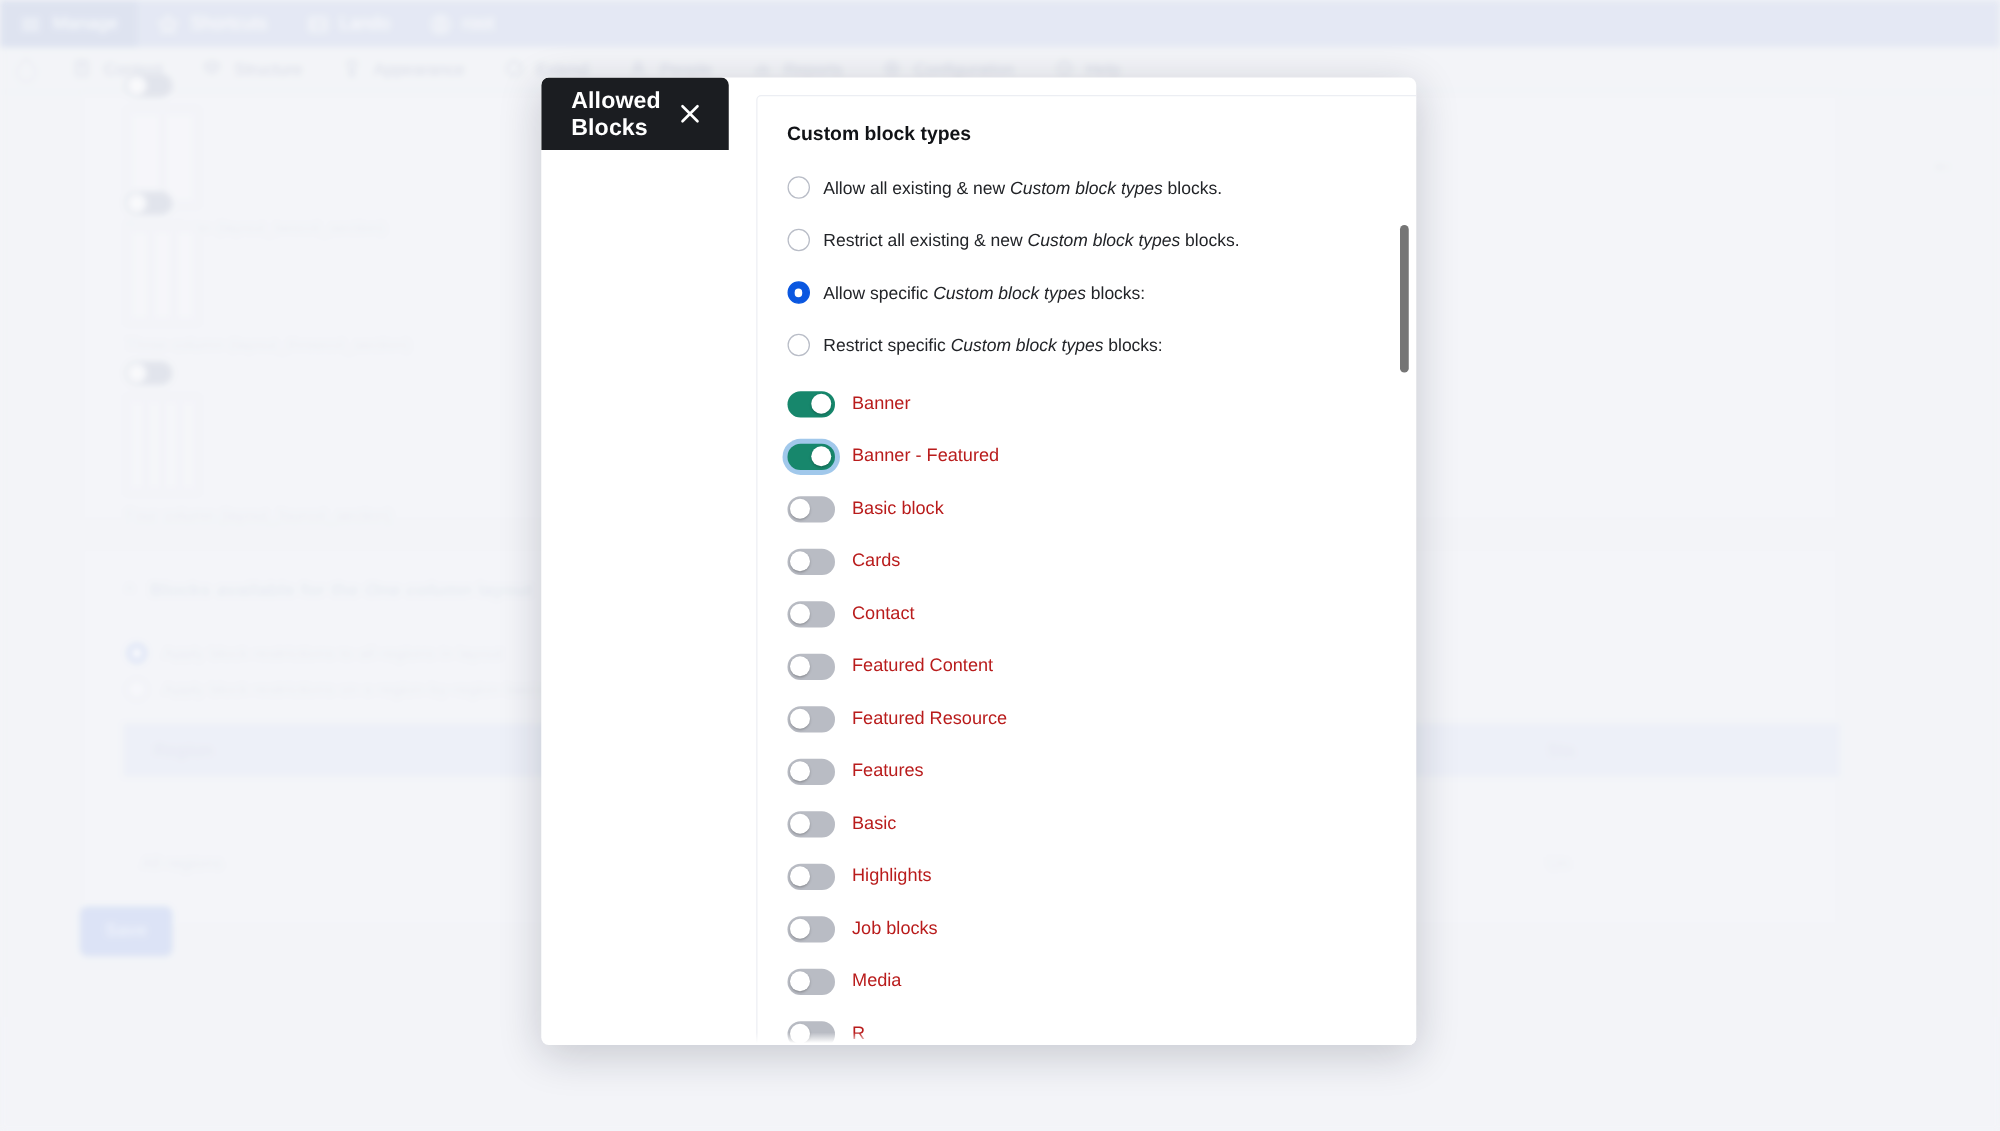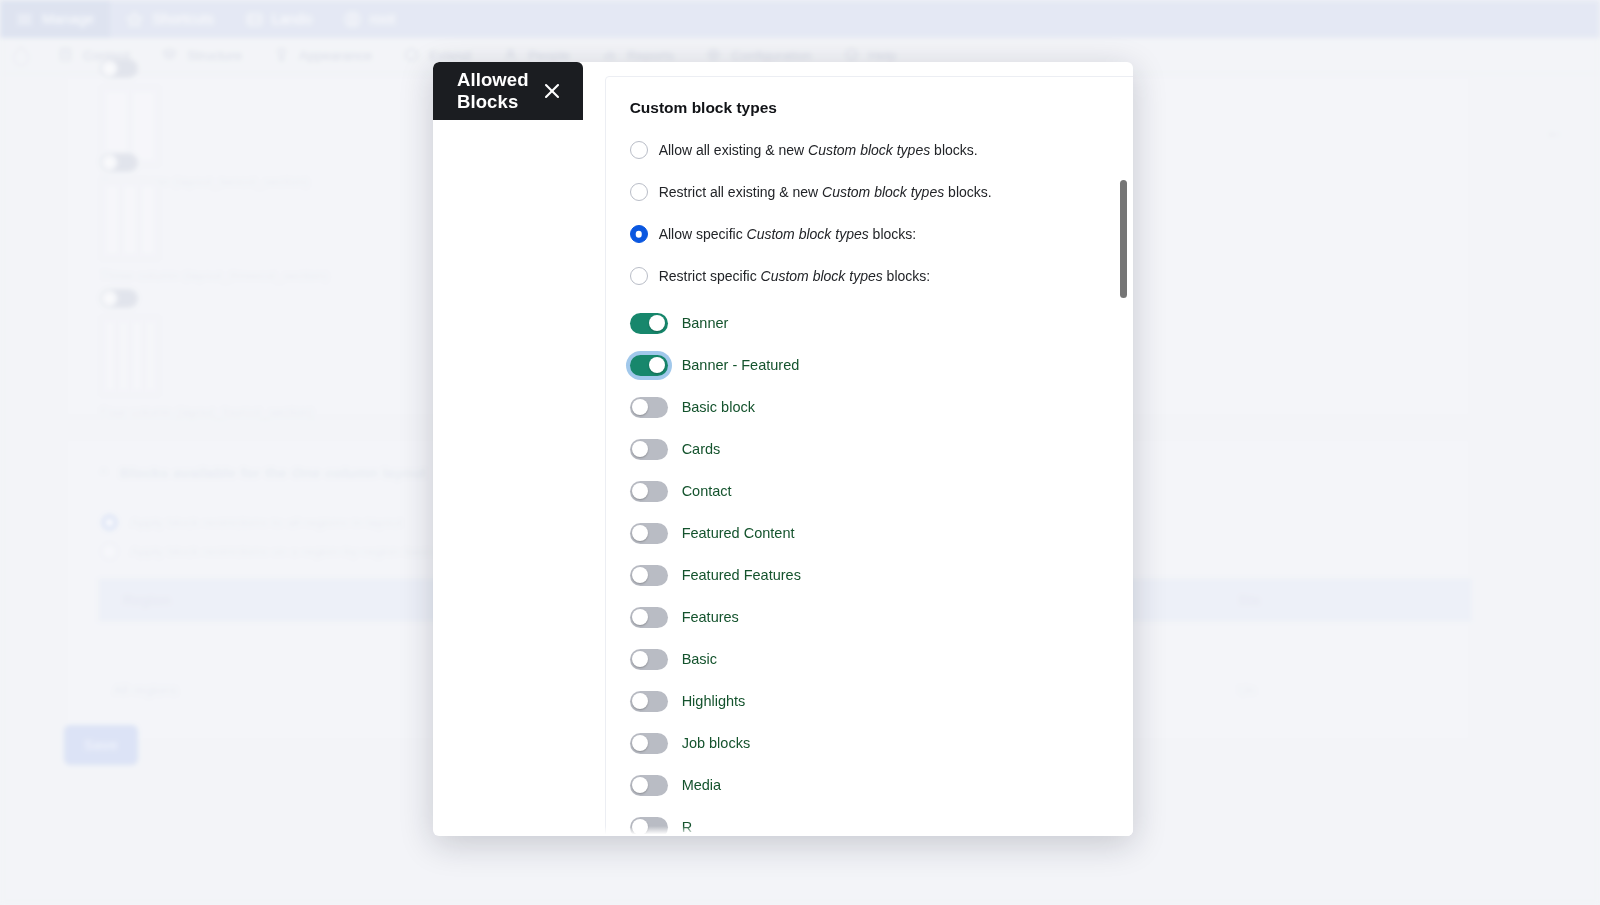--- a/index.html
+++ b/index.html
@@ -169,21 +169,21 @@
     content: ""; position: absolute; left: 50%; top: 50%;
     transform: translate(-50%,-50%);
     width: 6.5px; height: 6.5px; border-radius: 50%; background: #fff;
   }
   .radio-row em { font-style: italic; }
 
   .toggle-list { margin-top: 17px; }
   .toggle-row {
     display: flex; align-items: center; gap: 14px;
     height: 42px;
-    font-size: 14.5px; color: #14532d;
+    font-size: 14.5px; color: #b91c1c;
     cursor: pointer;
   }
   .toggle {
     position: relative; flex: 0 0 38px;
     width: 38px; height: 21px; border-radius: 11px;
     background: #b9bcc4;
     transition: none;
   }
   .toggle::after {
     content: ""; position: absolute; top: 2.5px; left: 2.5px;
@@ -467,21 +467,21 @@
           <div class="toggle-row">
             <span class="toggle"></span>
             <span>Contact</span>
           </div>
           <div class="toggle-row">
             <span class="toggle"></span>
             <span>Featured Content</span>
           </div>
           <div class="toggle-row">
             <span class="toggle"></span>
-            <span>Featured Features</span>
+            <span>Featured Resource</span>
           </div>
           <div class="toggle-row">
             <span class="toggle"></span>
             <span>Features</span>
           </div>
           <div class="toggle-row">
             <span class="toggle"></span>
             <span>Basic</span>
           </div>
           <div class="toggle-row">

